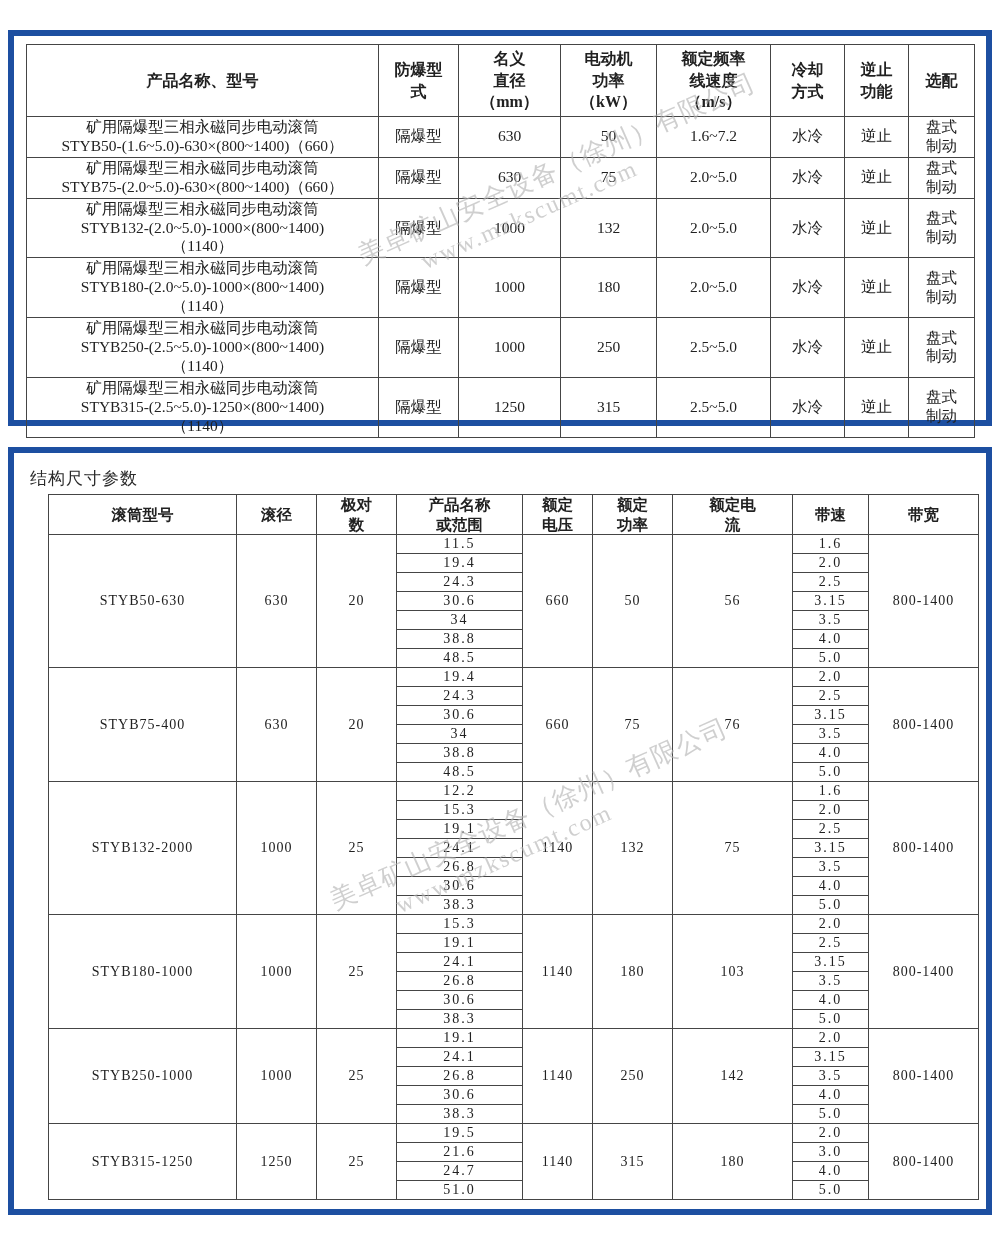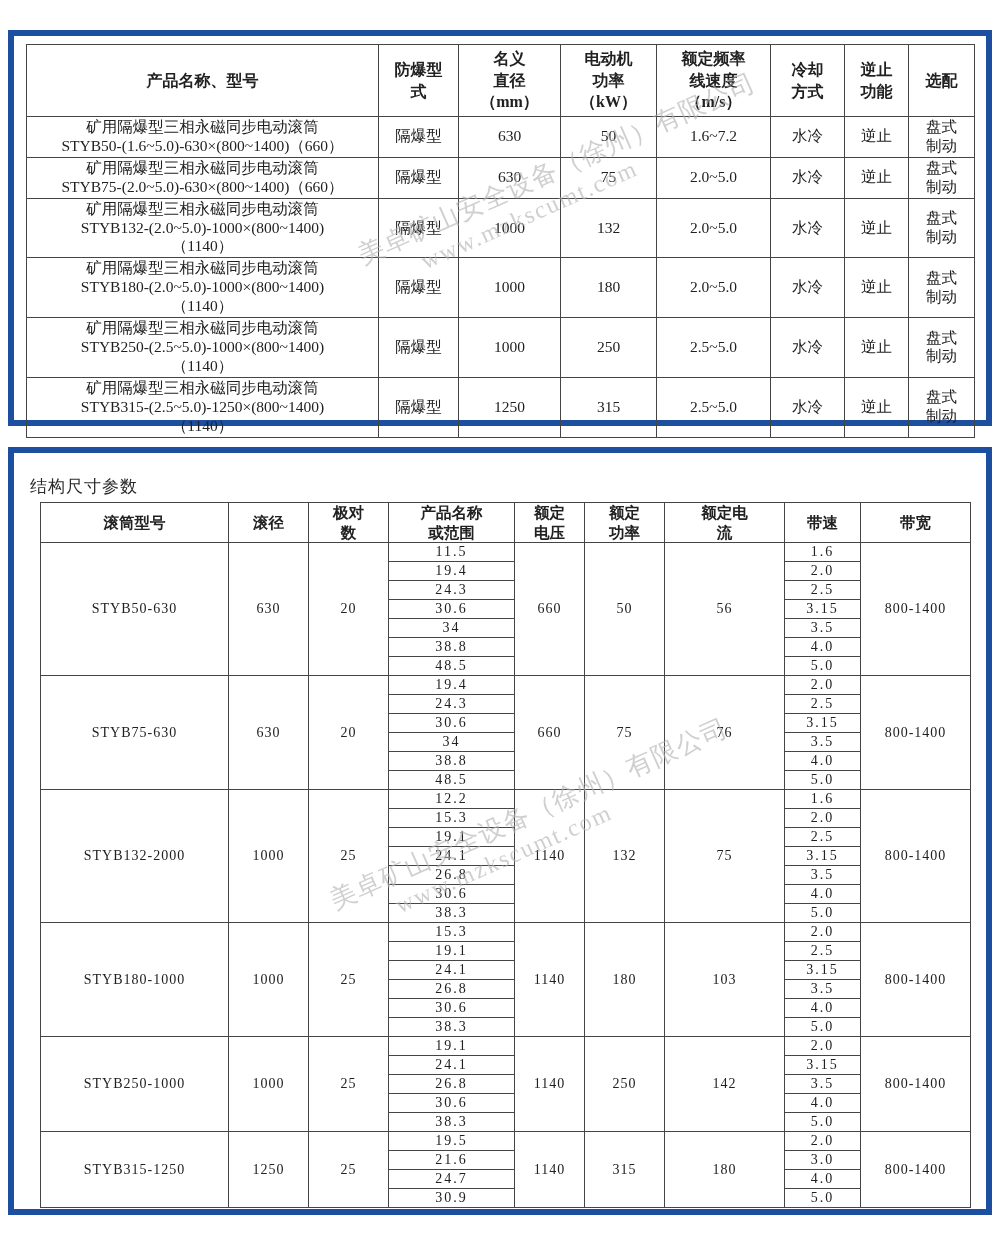--- a/index.html
+++ b/index.html
@@ -2,37 +2,37 @@
 <html><head>
 <meta charset="utf-8">
 <style>
   * { margin:0; padding:0; box-sizing:border-box; }
   html,body { width:1000px; height:1247px; background:#ffffff; overflow:hidden;
     font-family:"Liberation Serif","DejaVu Serif",serif; color:#212121; }
   .page { position:relative; width:1000px; height:1247px; background:#fff; }
 
   .frame { position:absolute; background:#fff; border:6px solid #1d4fa1; }
   .frame1 { left:8px; top:30px; width:984px; height:396px; padding:8px 12px; }
-  .frame2 { left:8px; top:447px; width:984px; height:768px; padding:18px 14px; }
+  .frame2 { left:8px; top:447px; width:984px; height:768px; padding:10px 14px; }
 
   table { border-collapse:collapse; table-layout:fixed; }
   th, td { border:1px solid #454545; text-align:center; vertical-align:middle;
     white-space:pre-line; overflow:hidden; }
   th { font-weight:bold; }
 
   
   .t1 { width:948px; }
   .t1 th { font-size:16px; height:72px; line-height:1.35; }
   .t1 td { font-size:15.5px; line-height:1.22; padding:1px 2px; }
   .t1 tr.r2 td { height:38px; }
   .t1 tr.r3 td { height:54px; }
 
   
   .section-title { font-size:17px; color:#2a2a2a; padding:4px 0 4px 2px; letter-spacing:1px; }
-  .t2 { width:930px; margin-left:12px; }
+  .t2 { width:930px; margin-left:20px; }
   .t2 th { font-size:15.5px; height:40px; line-height:1.25; }
   .t2 td { font-size:14px; height:19px; line-height:1.1; padding:0 2px; letter-spacing:1px; }
   .t2 td.num { letter-spacing:2px; }
 
   
   .watermark { position:absolute; z-index:6; pointer-events:none; color:#b3b3b3;
     opacity:.62; text-align:center; transform:rotate(-24deg); }
   .wm1 { left:350px; top:168px; width:345px; }
   .wm2 { left:322px; top:812px; width:350px; }
   .wm-company { font-size:26px; letter-spacing:1px; white-space:nowrap; }
@@ -219,21 +219,21 @@
           </tr>
           <tr>
             <td class="num">38.8</td>
             <td class="num">4.0</td>
           </tr>
           <tr>
             <td class="num">48.5</td>
             <td class="num">5.0</td>
           </tr>
           <tr>
-            <td rowspan="6">STYB75-630</td>
+            <td rowspan="6">STYB75-400</td>
             <td rowspan="6">630</td>
             <td rowspan="6">20</td>
             <td class="num">19.4</td>
             <td rowspan="6">660</td>
             <td rowspan="6">75</td>
             <td rowspan="6">76</td>
             <td class="num">2.0</td>
             <td rowspan="6">800-1400</td>
           </tr>
           <tr>
@@ -362,21 +362,21 @@
           </tr>
           <tr>
             <td class="num">21.6</td>
             <td class="num">3.0</td>
           </tr>
           <tr>
             <td class="num">24.7</td>
             <td class="num">4.0</td>
           </tr>
           <tr>
-            <td class="num">30.9</td>
+            <td class="num">51.0</td>
             <td class="num">5.0</td>
           </tr>
         </tbody>
     </table>
   </div>
 
   <div class="watermark wm1">
     <div class="wm-company">美卓矿山安全设备（徐州）有限公司</div>
     <div class="wm-url">www.mzkscumt.com</div>
   </div>

